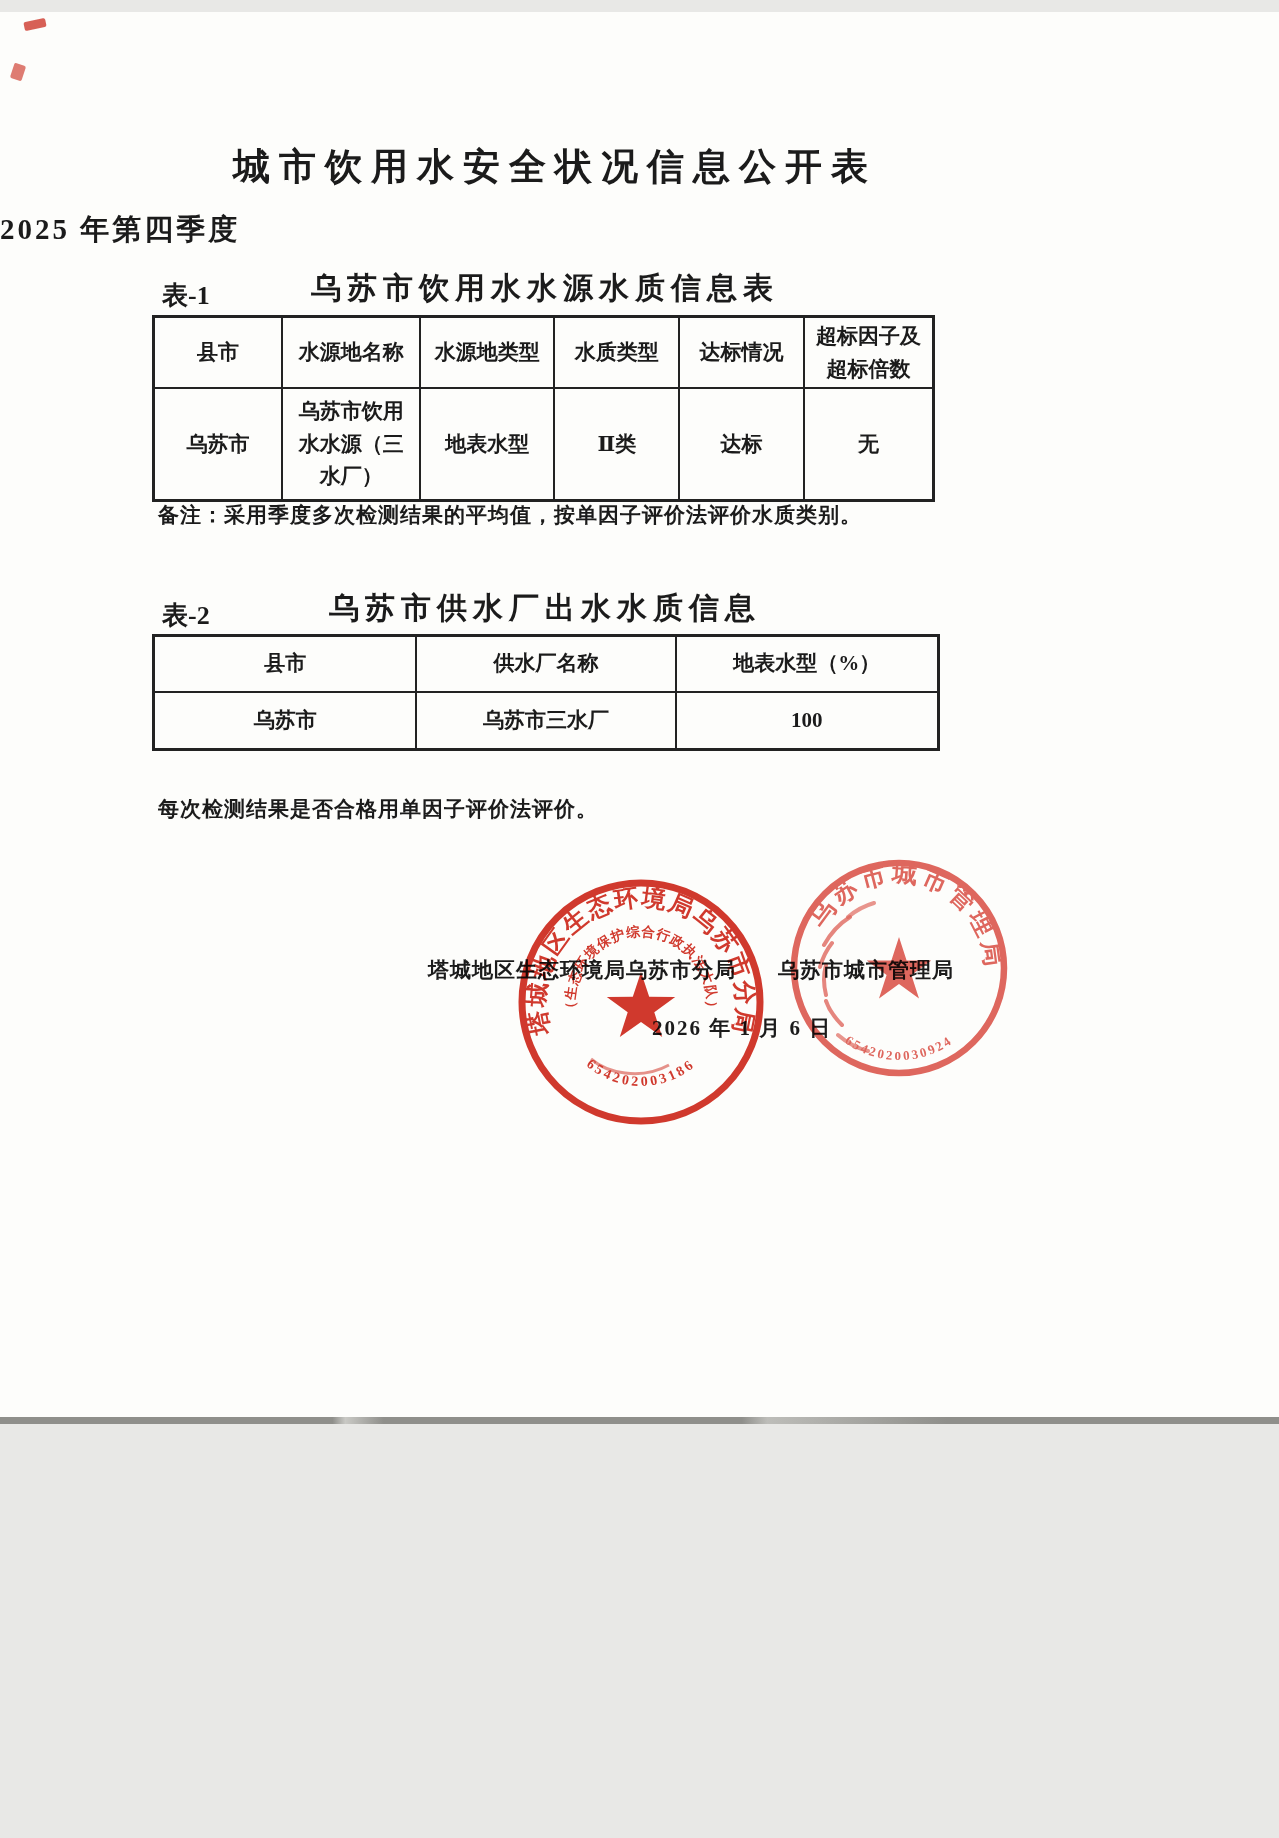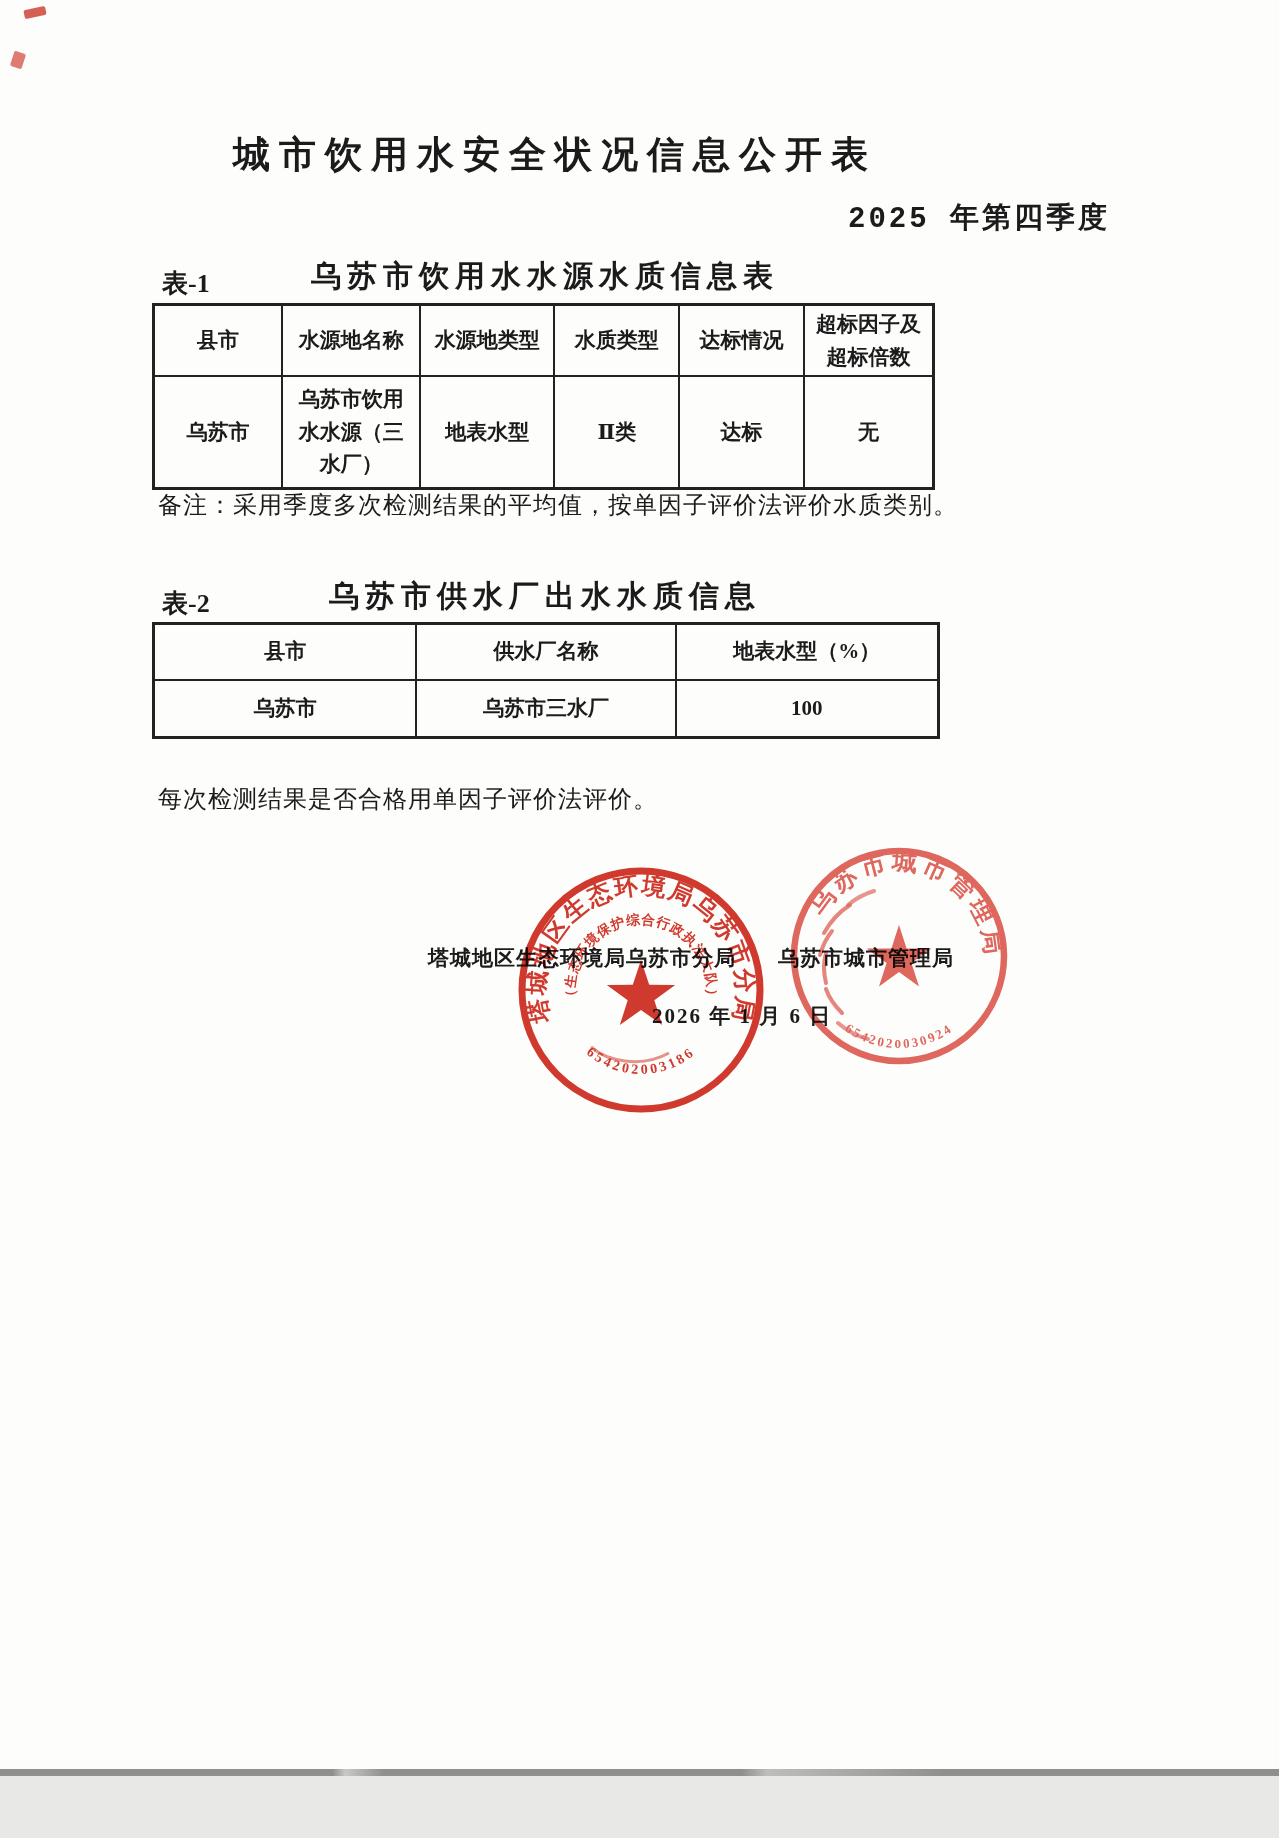--- a/index.html
+++ b/index.html
@@ -1,33 +1,33 @@
 <!DOCTYPE html>
 <html lang="zh"><head>
 <meta charset="utf-8">
 <style>
   html,body { margin:0; padding:0; background:#e8e8e6; }
   .page {
     position: relative;
-    width: 1279px; height: 1776px;
-    margin: 0 auto;
+    width: 1279px; height: 1412px;
+    margin: 12px auto;
     background: #fdfdfb;
     font-family: "Liberation Serif", "DejaVu Serif", serif;
     color: #1b1b1b;
     overflow: hidden;
   }
   .doc-title {
     position: absolute; top: 130px; left: 0;
     width: 1110px; text-align: center;
     font-size: 37px; font-weight: bold; letter-spacing: 9px;
   }
   .doc-subtitle {
     position: absolute; top: 198px; left: 0;
-    width: 1110px; text-align: right;
-    font-size: 29px; font-weight: bold; letter-spacing: 3px; font-family: Liberation Mono, monospace;
+    width: 1110px; text-align: left;
+    font-size: 29px; font-weight: bold; letter-spacing: 3px;
   }
   .section-head { position: absolute; left: 152px; width: 786px; }
   .section-head .tbl-label {
     position: absolute; left: 10px; top: 10px;
     font-size: 26px; font-weight: bold; letter-spacing: 0;
   }
   .section-head .tbl-title {
     display: block; text-align: center;
     font-size: 30px; font-weight: bold; letter-spacing: 6px;
   }
@@ -49,21 +49,21 @@
   }
   table.doc-table { border: 3px solid #222; }
   .t1 { top: 303px; width: 783px; }
   .t1 thead tr { height: 62px; }
   .t1 tbody tr { height: 112px; }
   .t2 { top: 622px; width: 788px; }
   .t2 thead tr { height: 56px; }
   .t2 tbody tr { height: 58px; }
   .note {
     position: absolute; left: 158px;
-    font-size: 24px; font-weight: normal; letter-spacing: 1px; text-align: right;
+    font-size: 21px; font-weight: bold; letter-spacing: 1px; text-align: right;
   }
   .note1 { top: 489px; }
   .note2a { top: 750px; }
   .note2b { top: 783px; }
   .signers {
     position: absolute; top: 944px; left: 428px;
     font-size: 21px; font-weight: bold; letter-spacing: 1px;
     z-index: 2;
   }
   .signers .gap { display: inline-block; width: 42px; }

